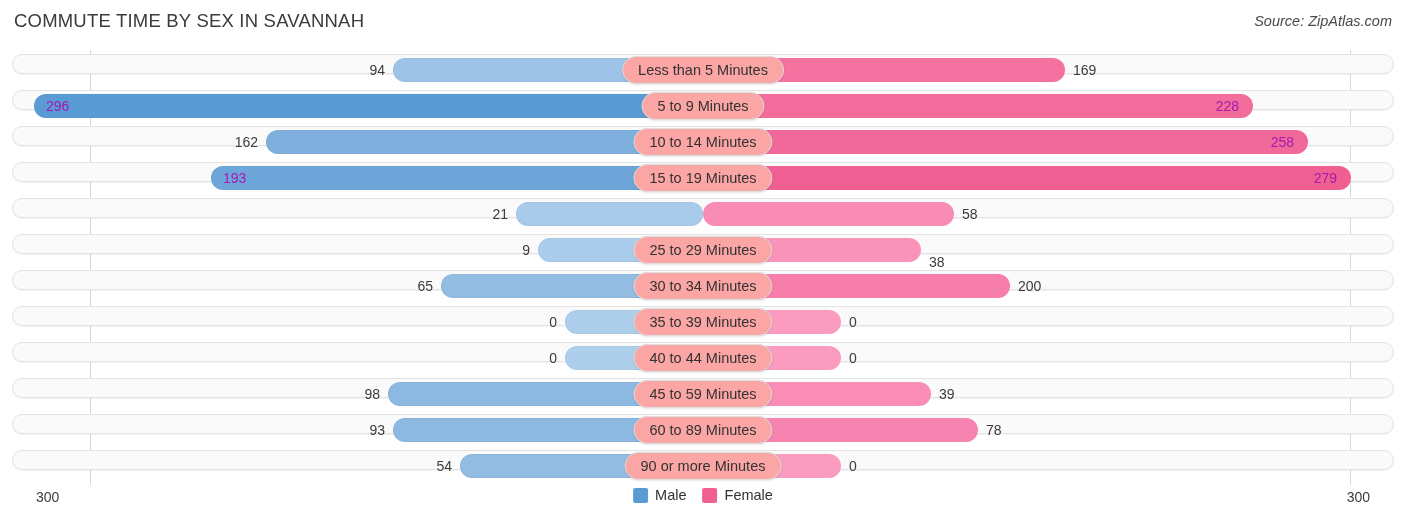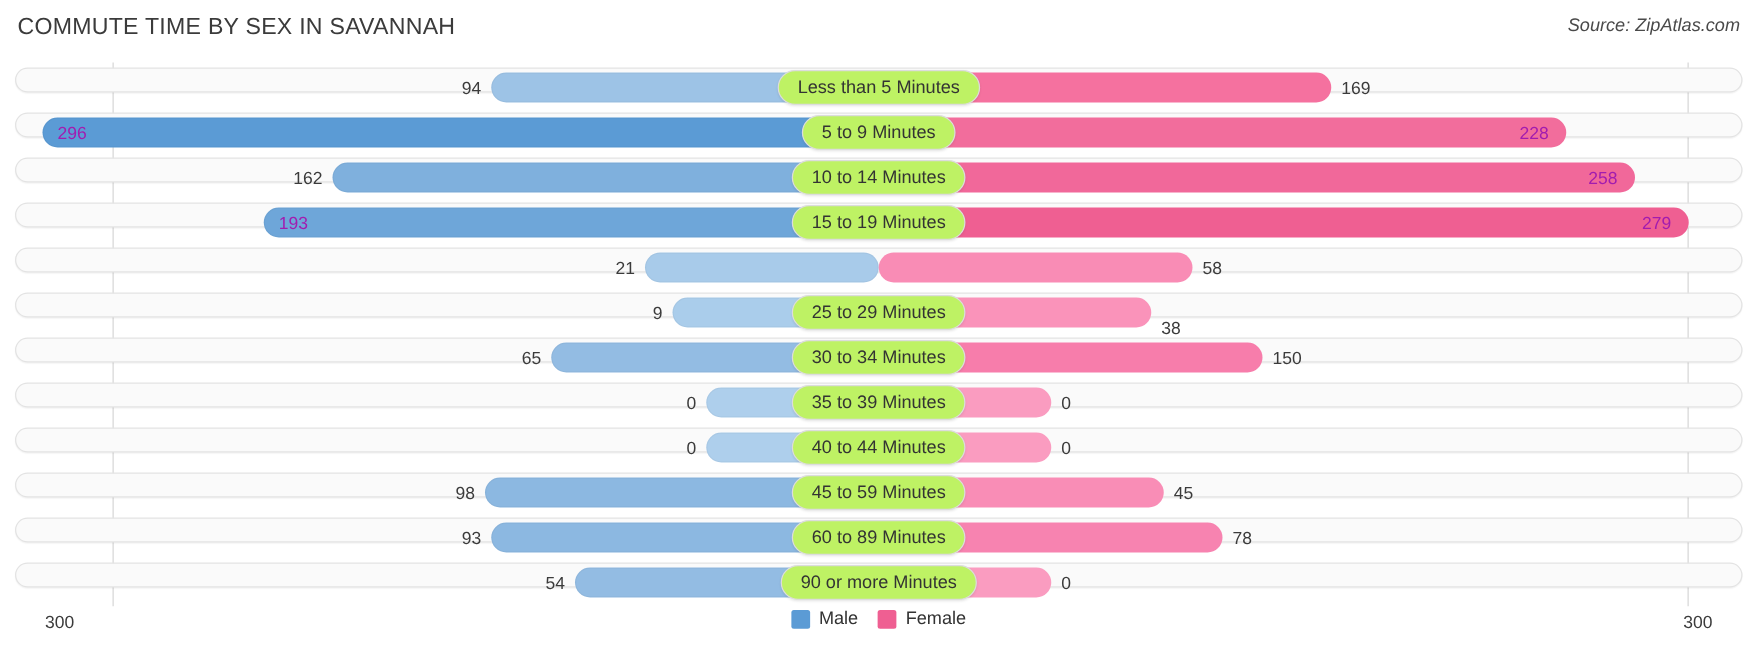--- a/index.html
+++ b/index.html
@@ -67,21 +67,21 @@
   .vlabel.out-left  { text-align: right; }
   .vlabel.out-right { text-align: left; }
   .vlabel.in  { color: #a21caf; }
 
   
   .catpill {
     position: absolute; left: 50%; top: 1px;
     transform: translateX(-50%);
     height: 28px; line-height: 27px;
     padding: 0 15px;
-    background: #bef264;
+    background: #fca5a5;
     border: 1px solid #dcdcdc;
     border-radius: 14px;
     font-size: 14.5px; color: #333;
     white-space: nowrap;
     box-shadow: 0 1px 2px rgba(0,0,0,.10);
     z-index: 5;
   }
 
   
   .axis-left, .axis-right {
@@ -162,21 +162,21 @@
           <div class="vlabel out-left" style="right: calc(50% + 173px);">9</div>
           <div class="vlabel out-right" style="left: calc(50% + 226px); margin-top: 12px;">38</div>
         </div>
         <div class="catpill">25 to 29 Minutes</div>
       </div>
       <div class="row" style="top: 220px;">
         <div class="bars">
           <div class="bar male" style="width: 262px; background: rgb(147, 188, 227);"></div>
           <div class="bar female" style="width: 307px; background: rgb(247, 125, 171);"></div>
           <div class="vlabel out-left" style="right: calc(50% + 270px);">65</div>
-          <div class="vlabel out-right" style="left: calc(50% + 315px);">150</div>
+          <div class="vlabel out-right" style="left: calc(50% + 315px);">200</div>
         </div>
         <div class="catpill">30 to 34 Minutes</div>
       </div>
       <div class="row" style="top: 256px;">
         <div class="bars">
           <div class="bar male" style="width: 138px; background: rgb(174, 207, 236);"></div>
           <div class="bar female" style="width: 138px; background: rgb(250, 156, 192);"></div>
           <div class="vlabel out-left" style="right: calc(50% + 146px);">0</div>
           <div class="vlabel out-right" style="left: calc(50% + 146px);">0</div>
         </div>
@@ -189,21 +189,21 @@
           <div class="vlabel out-left" style="right: calc(50% + 146px);">0</div>
           <div class="vlabel out-right" style="left: calc(50% + 146px);">0</div>
         </div>
         <div class="catpill">40 to 44 Minutes</div>
       </div>
       <div class="row" style="top: 328px;">
         <div class="bars">
           <div class="bar male" style="width: 315px; background: rgb(140, 184, 225);"></div>
           <div class="bar female" style="width: 228px; background: rgb(249, 141, 182);"></div>
           <div class="vlabel out-left" style="right: calc(50% + 323px);">98</div>
-          <div class="vlabel out-right" style="left: calc(50% + 236px);">45</div>
+          <div class="vlabel out-right" style="left: calc(50% + 236px);">39</div>
         </div>
         <div class="catpill">45 to 59 Minutes</div>
       </div>
       <div class="row" style="top: 364px;">
         <div class="bars">
           <div class="bar male" style="width: 310px; background: rgb(140, 184, 225);"></div>
           <div class="bar female" style="width: 275px; background: rgb(247, 131, 176);"></div>
           <div class="vlabel out-left" style="right: calc(50% + 318px);">93</div>
           <div class="vlabel out-right" style="left: calc(50% + 283px);">78</div>
         </div>

